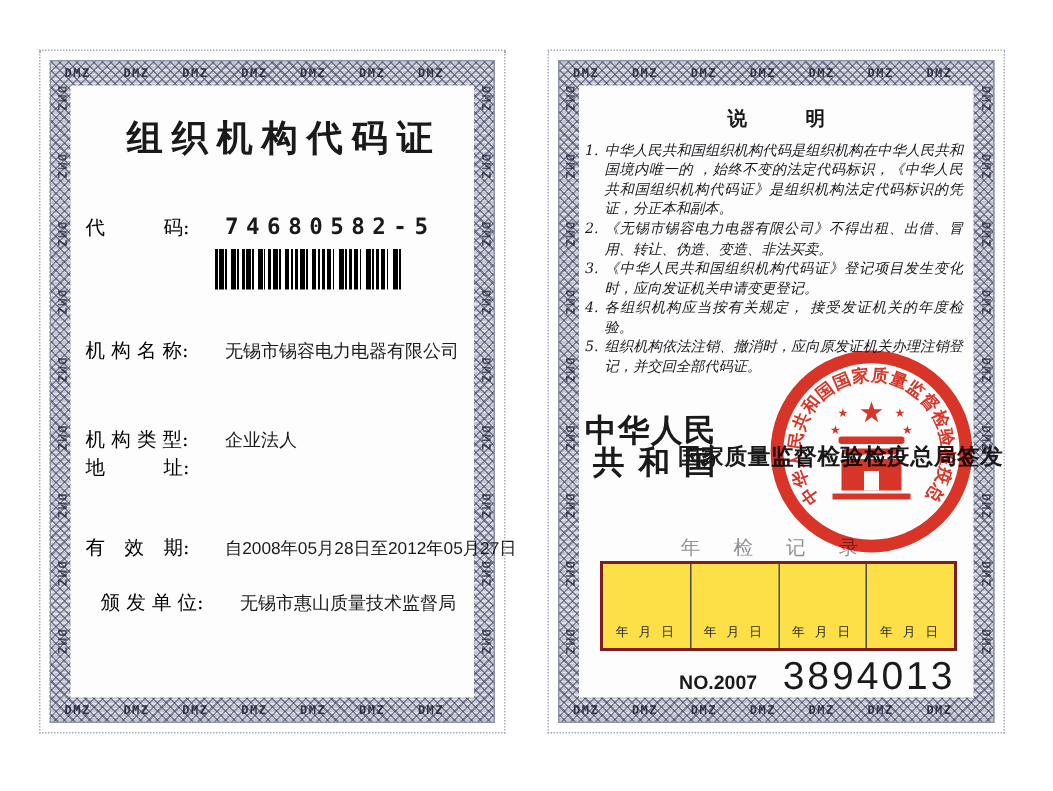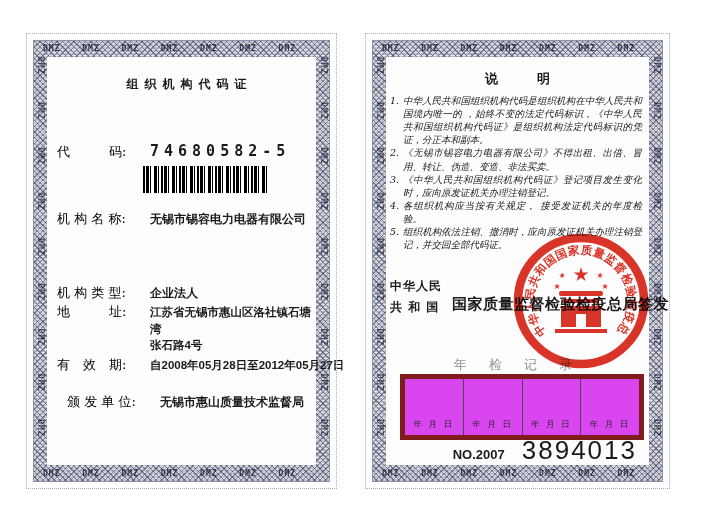--- a/index.html
+++ b/index.html
@@ -23,46 +23,46 @@
        font-family:"DejaVu Sans Mono",monospace;opacity:.9;pointer-events:none;}
   .dmz-h{left:10px;right:10px;height:17px;line-height:17px;word-spacing:16px;letter-spacing:1px;}
   .dmz-top{top:0;} .dmz-bottom{bottom:0;}
   .dmz-v{top:17px;bottom:17px;width:14px;writing-mode:vertical-rl;line-height:14px;
          word-spacing:22px;letter-spacing:1px;opacity:.75;}
   .dmz-left{left:0;} .dmz-right{right:0;}
 
   
   .title{position:absolute;top:12px;left:0;width:100%;text-align:center;font-weight:bold;}
   .title .t1{font-size:19px;letter-spacing:3px;}
-  .title .t2{font-size:12px;letter-spacing:6px;margin-top:7px;margin-left:16px;}
+  .title .t2{font-size:24px;letter-spacing:6px;margin-top:7px;margin-left:16px;}
   .frow{position:absolute;left:10px;display:flex;align-items:baseline;}
   .flabel{width:88px;flex:none;font-family:"DejaVu Serif",serif;font-size:13px;color:#000000;}
-  .fvalue{font-weight:bold;font-size:12px;margin-left:5px;line-height:1.45;}
+  .fvalue{font-weight:normal;font-size:12px;margin-left:5px;line-height:1.45;}
   .code-digits{font-family:"DejaVu Sans Mono",monospace;font-weight:bold;font-size:15px;letter-spacing:5px;margin-left:5px;}
   .barcode{position:absolute;left:96px;top:109px;width:125px;height:27px;
            background:repeating-linear-gradient(90deg,#000 0 2px,#fff 2px 3px,#000 3px 6px,#fff 6px 7px,
              #000 7px 8px,#fff 8px 11px,#000 11px 14px,#fff 14px 15px,#000 15px 16px,#fff 16px 18px);}
 
   
   .notes-title{position:absolute;top:13px;left:0;width:100%;text-align:center;
                font-family:"DejaVu Serif",serif;font-weight:bold;font-size:13px;}
   .notes{position:absolute;top:37px;left:4px;width:252px;}
   .note{display:flex;font-family:"DejaVu Serif",serif;font-style:italic;font-size:9.5px;line-height:1.38;color:#17171c;}
   .note .nnum{flex:none;width:13px;}
   .note .ntext{flex:1;text-align:justify;}
   .country{position:absolute;top:219px;left:4px;font-family:"DejaVu Serif",serif;
-           font-weight:600;font-size:12px;line-height:21px;letter-spacing:1px;}
+           font-weight:600;font-size:21px;line-height:21px;letter-spacing:1px;text-align:right;}
   .authority{position:absolute;top:238px;left:66px;font-weight:bold;font-size:15px;
              letter-spacing:.5px;white-space:nowrap;z-index:1;}
   .seal{position:absolute;left:125px;top:174px;width:140px;height:140px;z-index:2;
         mix-blend-mode:multiply;opacity:.95;}
   .annual-title{position:absolute;top:299px;left:0;width:100%;text-align:center;
                 font-family:"DejaVu Serif",serif;font-size:13px;letter-spacing:9px;color:#8f9096;}
   .annual-table{position:absolute;top:317px;left:14px;width:234px;height:56px;
-                border:5px solid #7f1d1d;display:flex;background:#d946ef;}
+                border:2px solid #7f1d1d;display:flex;background:#fde047;}
   .acell{flex:1;position:relative;border-left:1px solid #4a4a4a;}
   .acell:first-child{border-left:none;}
   .acell .dlabel{position:absolute;bottom:4px;left:0;width:100%;text-align:center;
                  font-family:"DejaVu Serif",serif;font-size:8.5px;letter-spacing:2px;color:#26262b;}
   .serial{position:absolute;top:378px;right:12px;display:flex;align-items:baseline;gap:17px;z-index:1;}
   .serial .sprefix{font-size:13px;font-weight:bold;}
   .serial .snumber{font-size:26px;letter-spacing:2px;font-weight:500;}
 </style>
 </head>
 <body>
@@ -79,36 +79,32 @@
       <div class="title">
         <div class="t2">组织机构代码证</div>
       </div>
 
       <div class="frow" style="top:85px;">
         <span class="flabel">代　　　码:</span>
         <span class="code-digits">74680582-5</span>
       </div>
       <div class="barcode"></div>
 
-      <div class="frow" style="top:153px;">
+      <div class="frow" style="top:168px;">
         <span class="flabel">机 构 名 称:</span>
         <span class="fvalue">无锡市锡容电力电器有限公司</span>
       </div>
 
       <div class="frow" style="top:227px;">
         <span class="flabel">机 构 类 型:</span>
         <span class="fvalue">企业法人</span>
       </div>
 
       <div class="frow" style="top:246px;">
         <span class="flabel">地　　　址:</span>
-        <span class="fvalue" style="font-size:11.5px;">
-          <div>江苏省无锡市惠山区洛社镇石塘湾</div>
-          <div>张石路4号</div>
-        </span>
       </div>
 
       <div class="frow" style="top:299px;">
         <span class="flabel">有　效　期:</span>
         <span class="fvalue" style="font-size:11.5px;white-space:nowrap;">自2008年05月28日至2012年05月27日</span>
       </div>
 
       <div class="frow" style="top:336px;margin-left:10px;">
         <span class="flabel">颁 发 单 位:</span>
         <span class="fvalue">无锡市惠山质量技术监督局</span>
@@ -130,21 +126,21 @@
         <div class="note">
           <span class="nnum">1.</span>
           <span class="ntext">中华人民共和国组织机构代码是组织机构在中华人民共和国境内唯一的 ，始终不变的法定代码标识，《中华人民共和国组织机构代码证》是组织机构法定代码标识的凭证，分正本和副本。</span>
         </div>
         <div class="note">
           <span class="nnum">2.</span>
           <span class="ntext">《无锡市锡容电力电器有限公司》不得出租、出借、冒用、转让、伪造、变造、非法买卖。</span>
         </div>
         <div class="note">
           <span class="nnum">3.</span>
-          <span class="ntext">《中华人民共和国组织机构代码证》登记项目发生变化时，应向原发证机关办理注销登记。</span>
+          <span class="ntext">《中华人民共和国组织机构代码证》登记项目发生变化时，应向发证机关申请变更登记。</span>
         </div>
         <div class="note">
           <span class="nnum">4.</span>
           <span class="ntext">各组织机构应当按有关规定， 接受发证机关的年度检验。</span>
         </div>
         <div class="note">
           <span class="nnum">5.</span>
           <span class="ntext">组织机构依法注销、撤消时，应向原发证机关办理注销登记，并交回全部代码证。</span>
         </div>
       </div>

